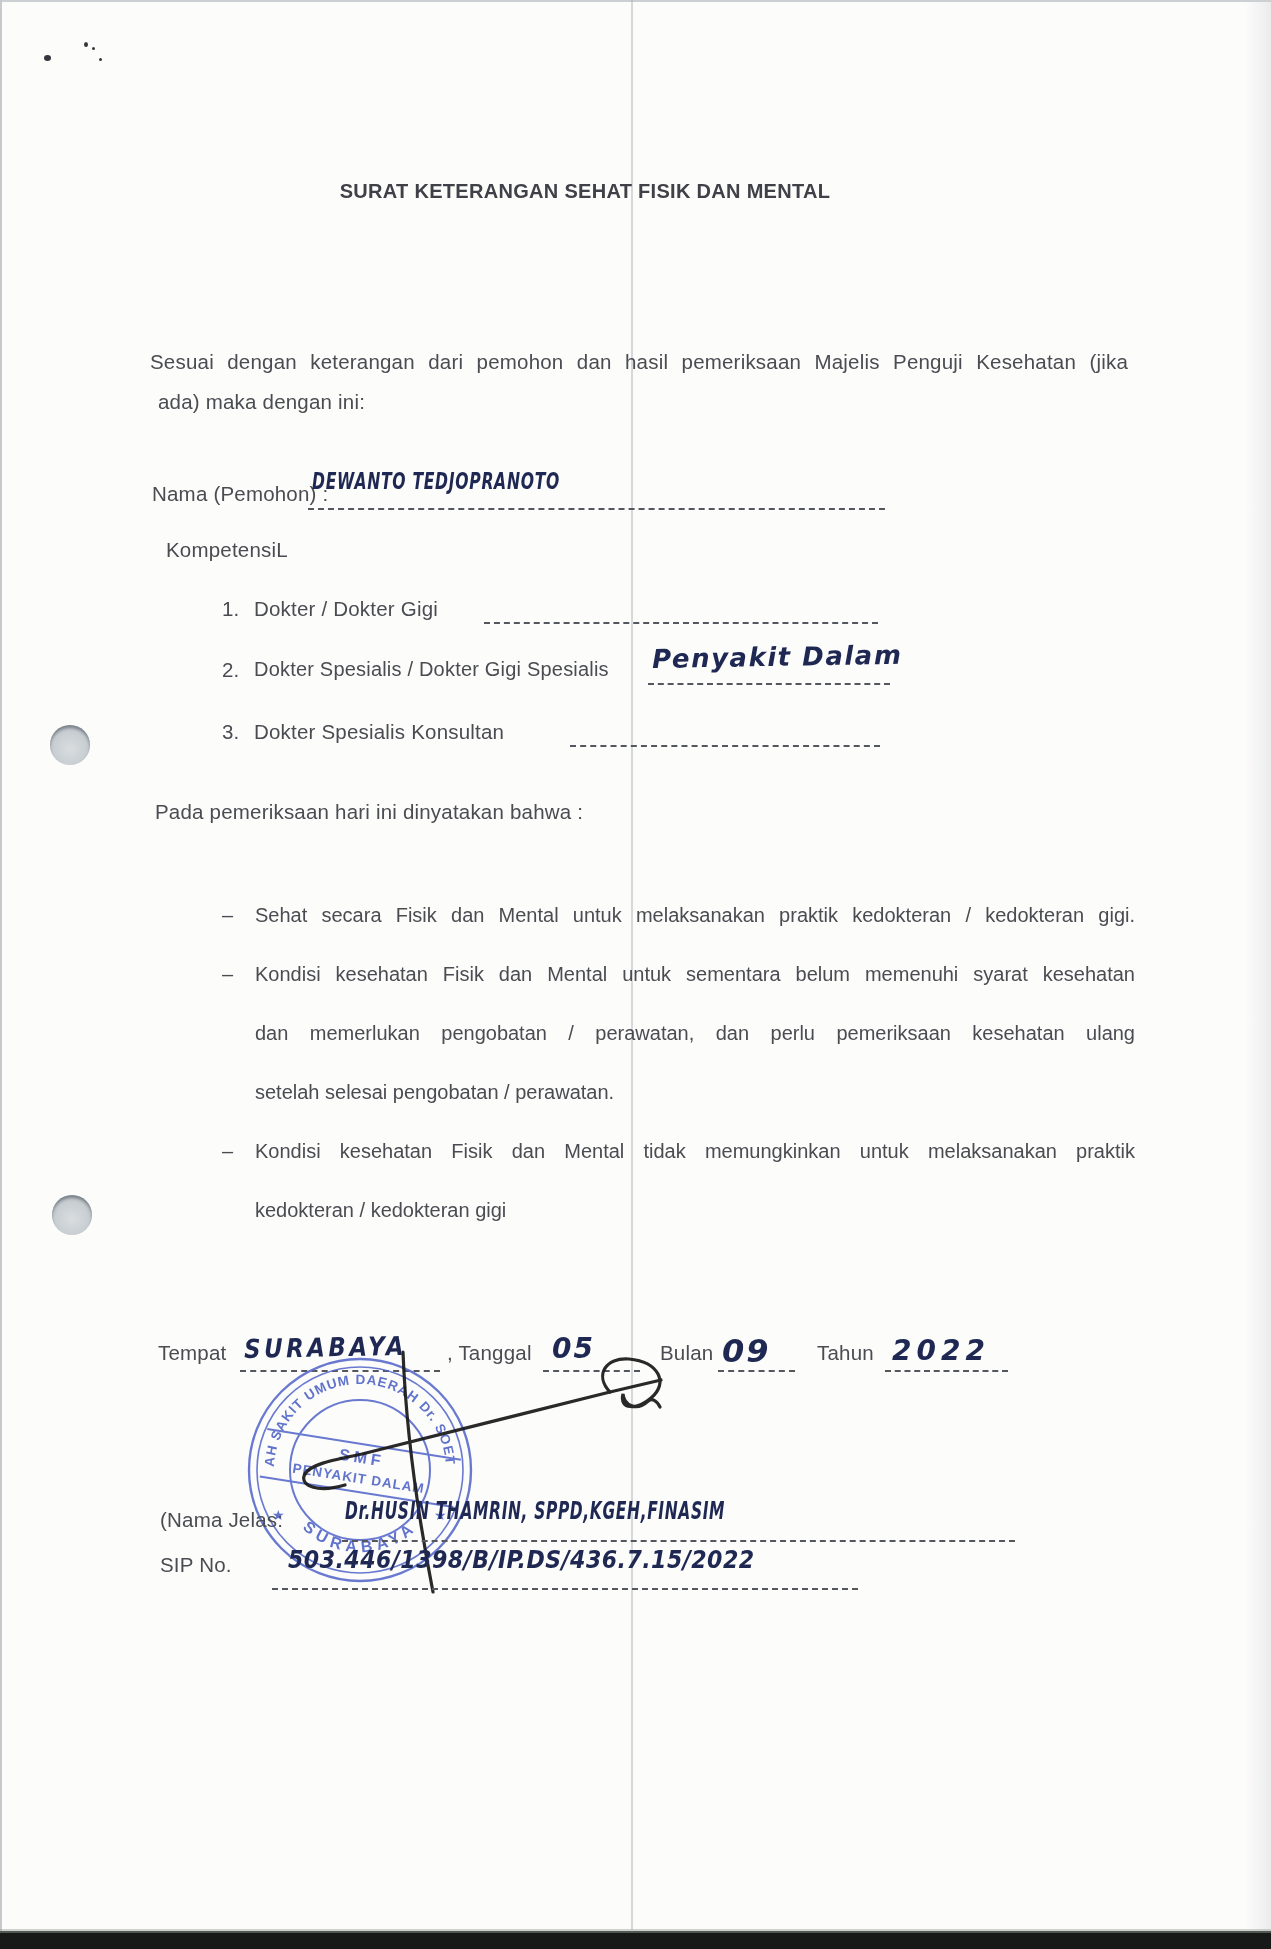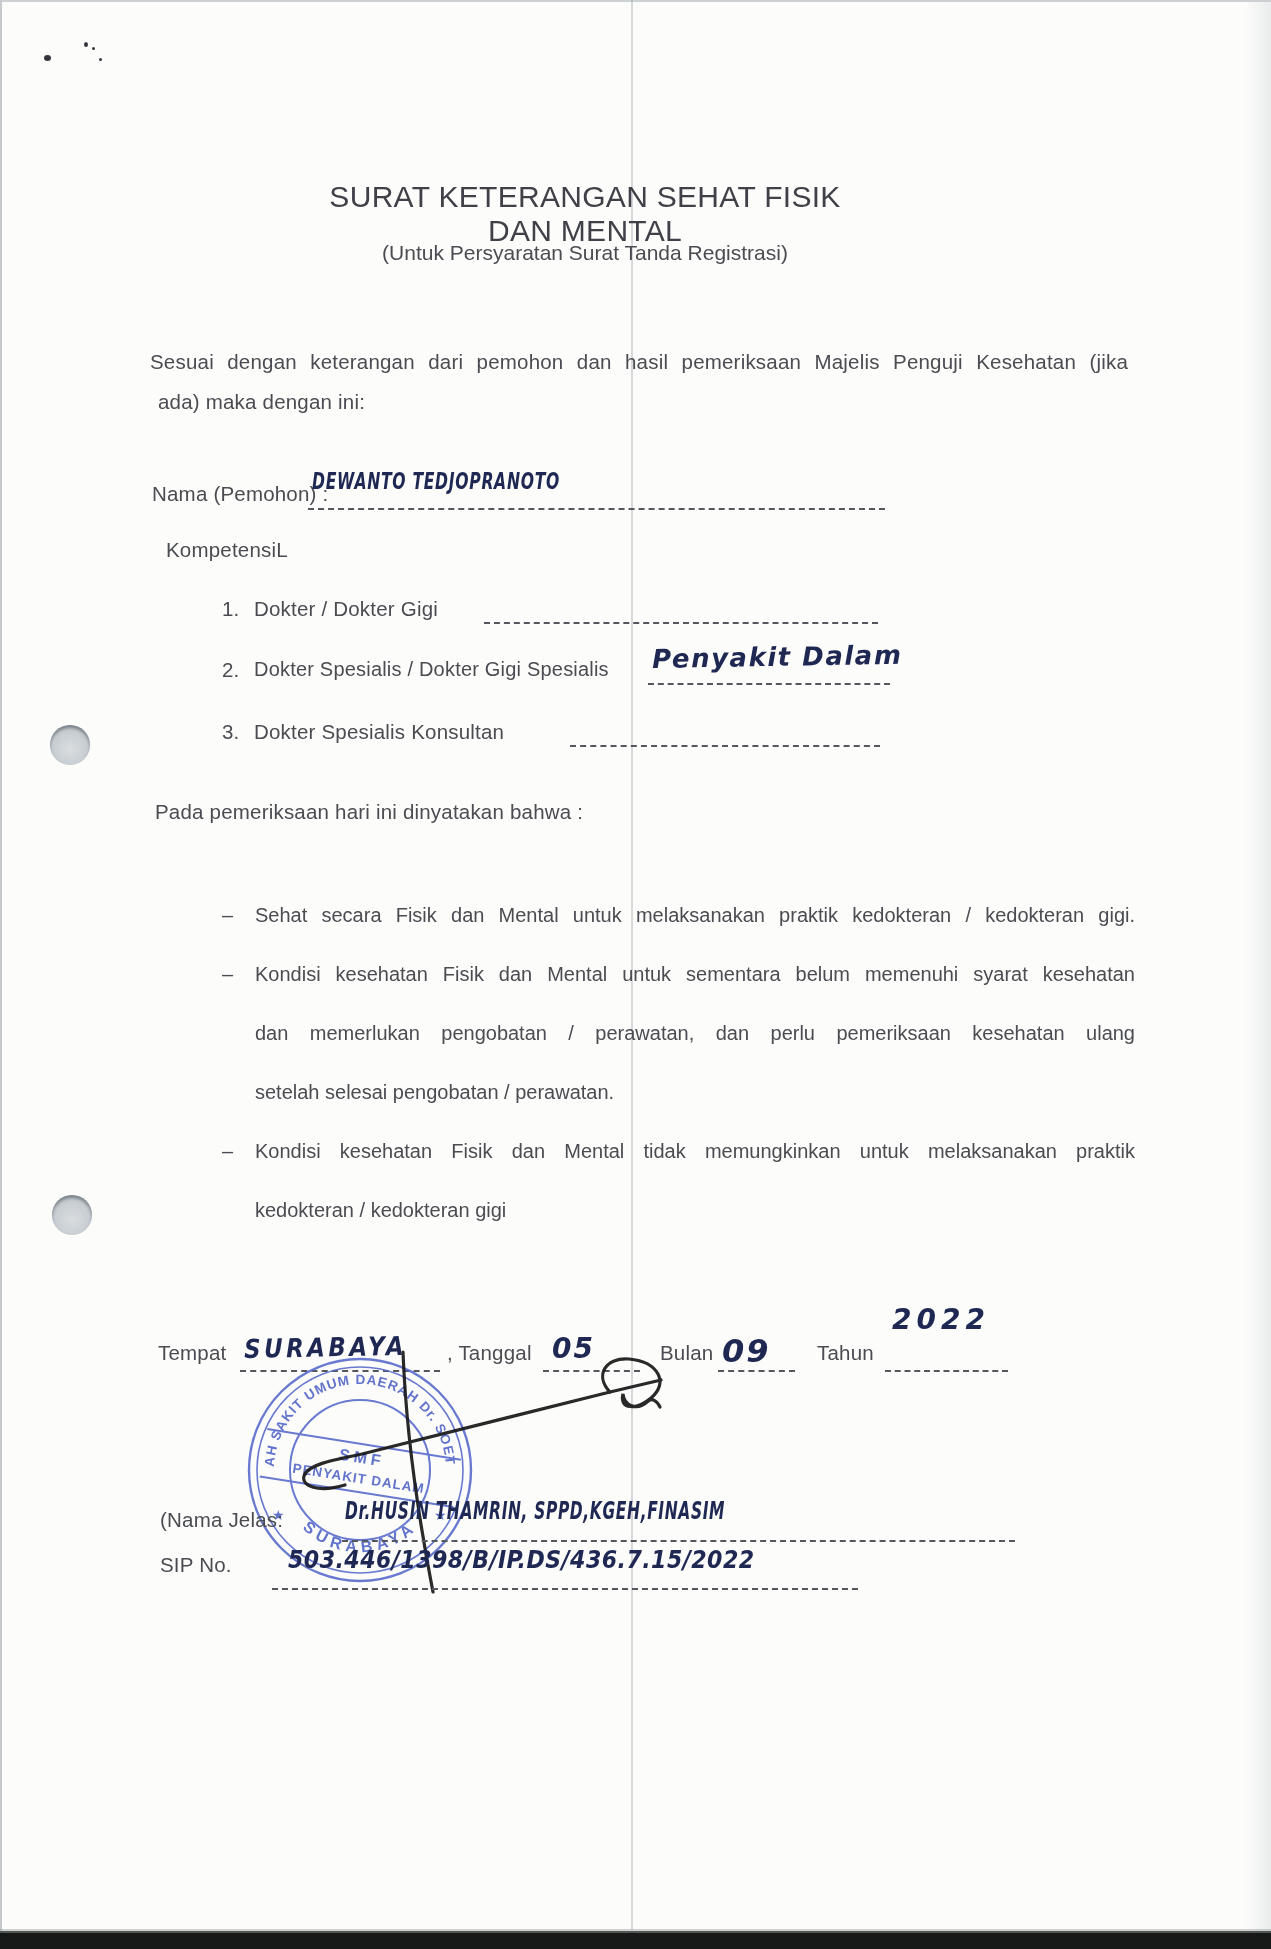--- a/index.html
+++ b/index.html
@@ -21,21 +21,21 @@
   .bottom-band{position:absolute;left:0;top:1931px;width:100%;height:18px;background:#171918;
     border-top:2px solid #515753;box-shadow:0 -2px 0 rgba(150,160,154,.45);}
   .hole{position:absolute;width:40px;height:40px;border-radius:50%;
     background:radial-gradient(circle at 50% 60%, #d9dde0 0%, #c3c9ce 70%, #9aa1a8 100%);
     box-shadow:inset 0 3px 3px rgba(70,80,90,.55);}
   .dot{position:absolute;border-radius:50%;background:#33363c;}
 
   
   .lbl{position:absolute;font-size:20.5px;letter-spacing:.2px;white-space:nowrap;}
   .title{position:absolute;left:300px;top:180px;width:570px;text-align:center;
-    font-size:30px;font-weight:400;color:#404148;letter-spacing:.3px;}
+    font-size:20px;font-weight:700;color:#404148;letter-spacing:.3px;}
   .subtitle{position:absolute;left:300px;top:241px;width:570px;text-align:center;
     font-size:21px;color:#4b4c52;}
   .stretch{text-align:justify;text-align-last:justify;}
   .line{white-space:nowrap;}
 
   
   .hw{position:absolute;font-family:"DejaVu Sans", sans-serif;font-style:italic;font-weight:bold;
     color:#1e2852;white-space:nowrap;transform-origin:left center;}
 
   
@@ -61,21 +61,20 @@
   <div class="fold-line"></div>
   <div class="bottom-band"></div>
   <div class="hole" style="left:50px;top:725px;"></div>
   <div class="hole" style="left:52px;top:1195px;"></div>
   <div class="dot" style="left:44px;top:55px;width:7px;height:6px;"></div>
   <div class="dot" style="left:84px;top:42px;width:4px;height:5px;"></div>
   <div class="dot" style="left:99px;top:58px;width:3px;height:3px;"></div>
   <div class="dot" style="left:92px;top:47px;width:3px;height:3px;"></div>
 
   <div class="title">SURAT KETERANGAN SEHAT FISIK DAN MENTAL</div>
-  <div class="subtitle">(Untuk Persyaratan Surat Tanda Registrasi)</div>
 
   <div class="lbl stretch" style="left:150px;top:350px;width:978px;white-space:normal;">Sesuai dengan keterangan dari pemohon dan hasil pemeriksaan Majelis Penguji Kesehatan (jika</div>
   <div class="lbl" style="left:150px;top:390px;margin-left:8px;">ada) maka dengan ini:</div>
 
   <div class="lbl" style="left:152px;top:482px;">Nama (Pemohon) :</div>
   <div class="uline" style="left:308px;top:480px;width:577px;height:28px;"></div>
   <div class="hw" style="left:312px;top:468px;font-size:23px;letter-spacing:1px;transform:scaleX(.68);">DEWANTO TEDJOPRANOTO</div>
 
   <div class="lbl" style="left:166px;top:538px;">KompetensiL</div>
 
@@ -116,21 +115,21 @@
   <div class="uline" style="left:240px;top:1340px;width:200px;height:30px;"></div>
   <div class="hw" style="left:244px;top:1334px;font-size:26px;letter-spacing:4px;transform:scaleX(.88) rotate(-1deg);">SURABAYA</div>
   <div class="lbl" style="left:447px;top:1341px;">, Tanggal</div>
   <div class="uline" style="left:543px;top:1340px;width:97px;height:30px;"></div>
   <div class="hw" style="left:552px;top:1332px;font-size:28px;letter-spacing:2px;">05</div>
   <div class="lbl" style="left:660px;top:1341px;">Bulan</div>
   <div class="uline" style="left:718px;top:1340px;width:77px;height:30px;"></div>
   <div class="hw" style="left:722px;top:1332px;font-size:32px;letter-spacing:2px;">09</div>
   <div class="lbl" style="left:817px;top:1341px;">Tahun</div>
   <div class="uline" style="left:885px;top:1340px;width:123px;height:30px;"></div>
-  <div class="hw" style="left:892px;top:1303px;font-size:28px;letter-spacing:5px;">2022</div>
+  <div class="hw" style="left:892px;top:1334px;font-size:28px;letter-spacing:5px;">2022</div>
 
   <svg class="stamp-svg" width="300" height="300" viewBox="0 0 300 300">
     <g stroke="#5568cb" fill="none" stroke-width="2.4">
       <circle cx="150" cy="150" r="111"></circle>
       <circle cx="150" cy="150" r="103" stroke-width="1.6"></circle>
       <circle cx="150" cy="150" r="70" stroke-width="2"></circle>
     </g>
     <defs>
       <path id="arcTop" d="M 64,150 A 86,86 0 1 1 236,150"></path>
       <path id="arcBottom" d="M 68,150 A 82,82 0 0 0 232,150"></path>

